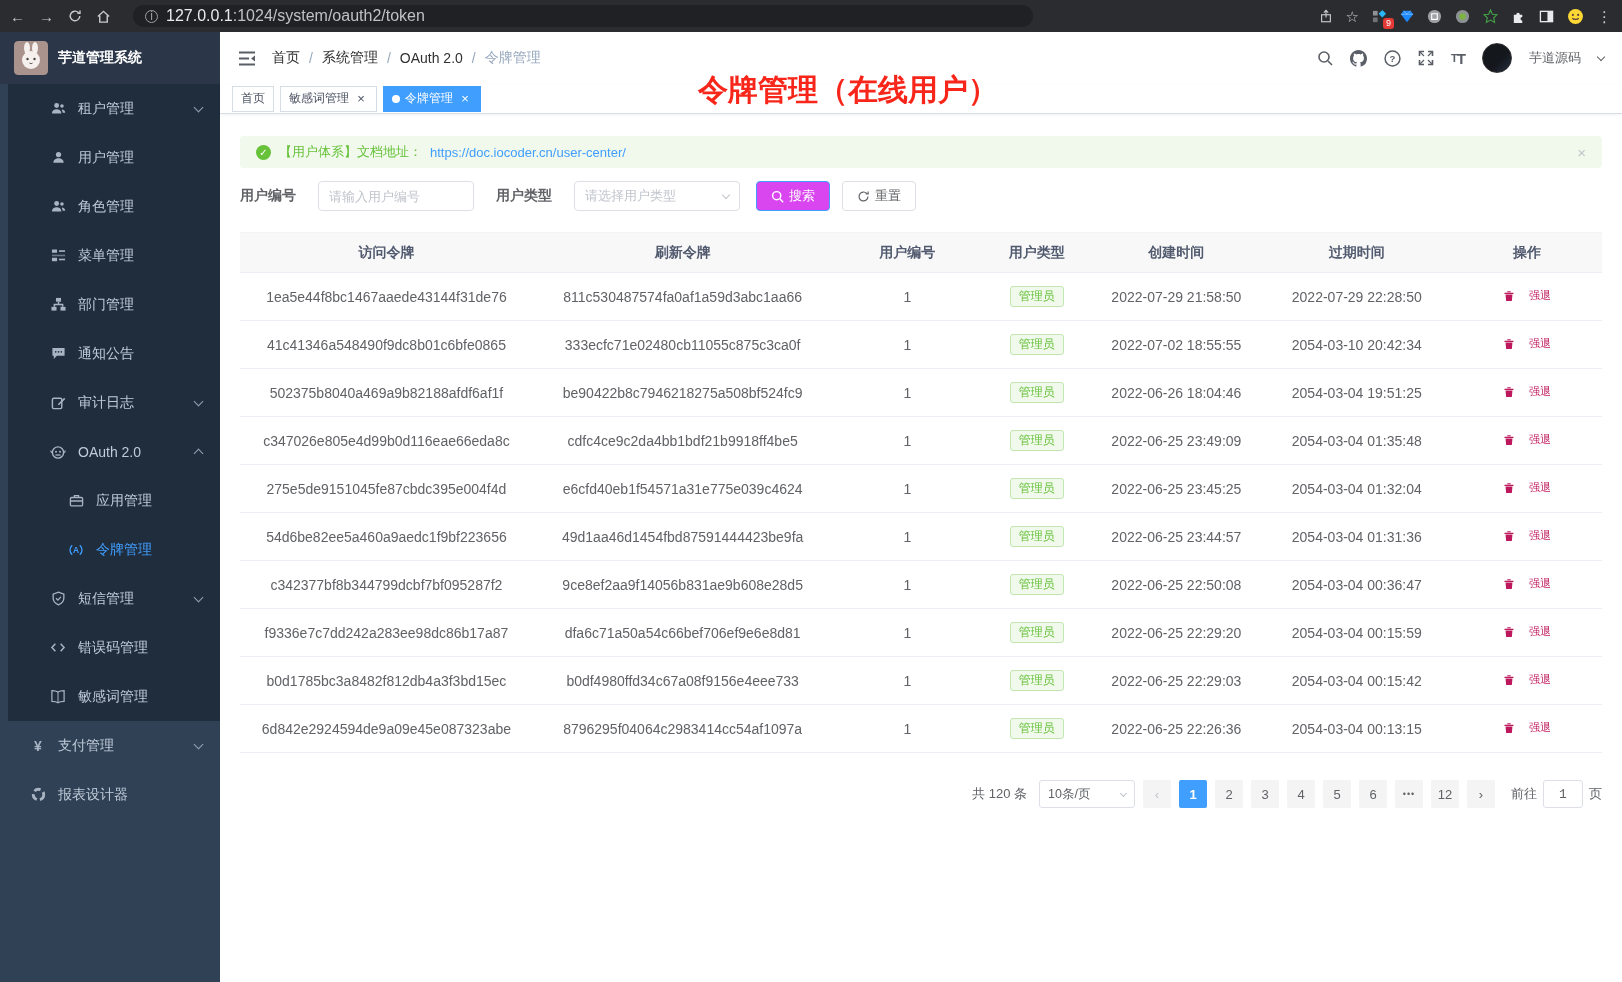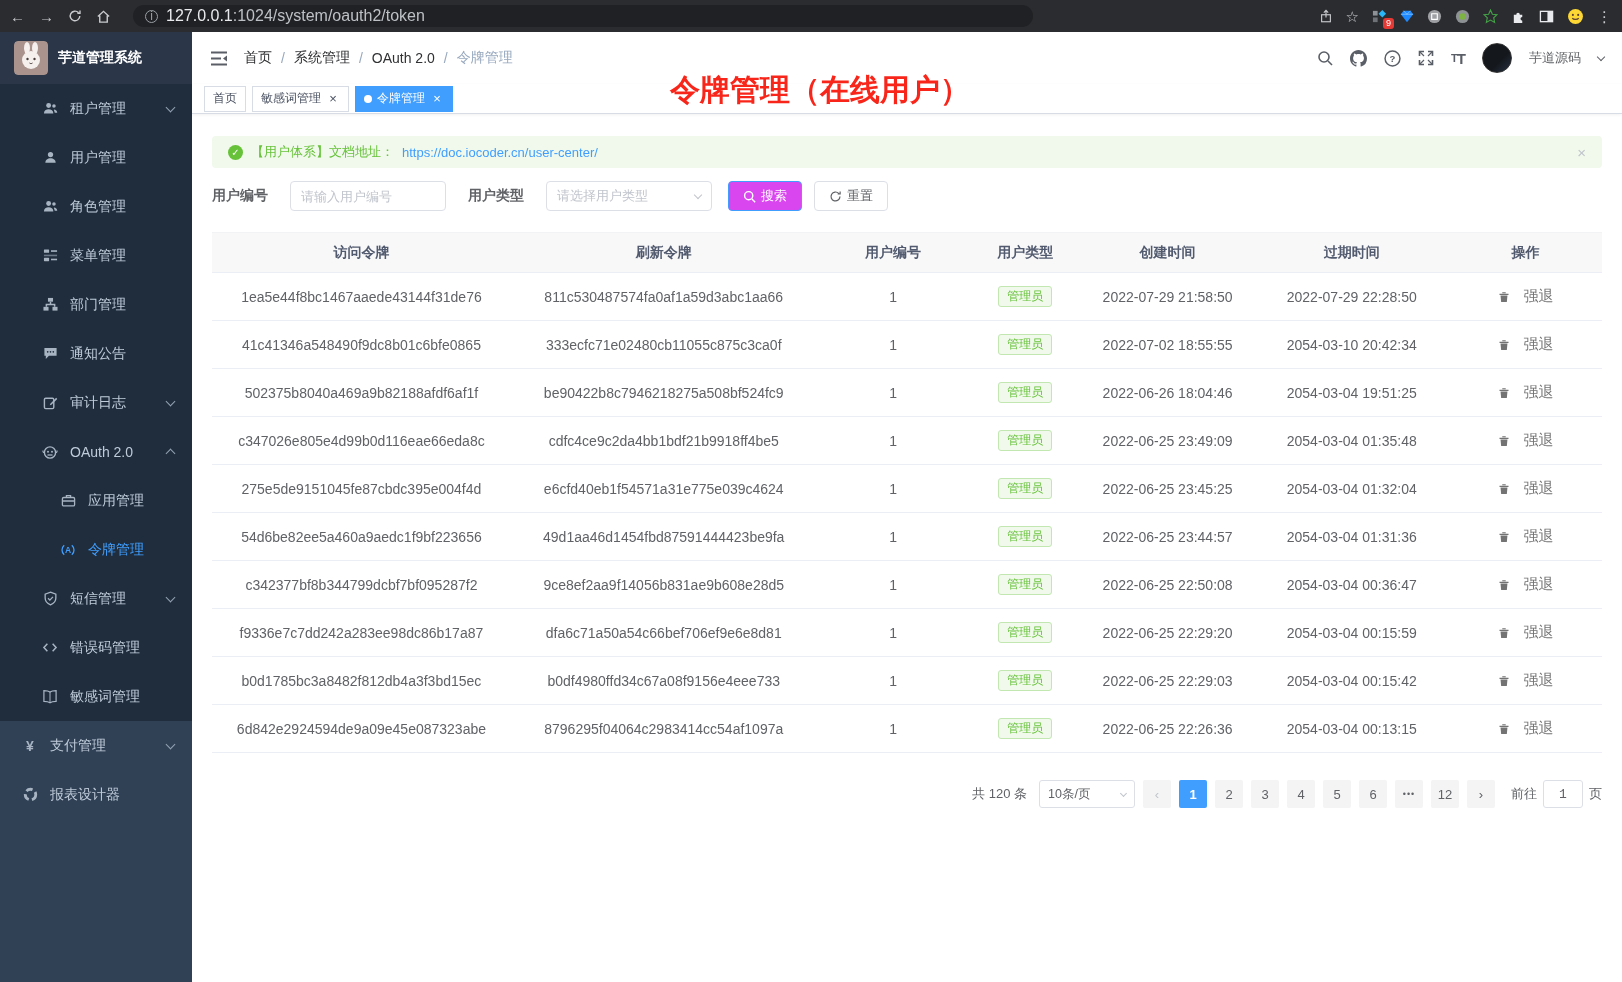--- a/index.html
+++ b/index.html
@@ -15,25 +15,25 @@
   .url-host { color:#e8eaed; }
   .url-rest { color:#bdc1c6; }
   .bb-right { display:flex; align-items:center; gap:13px; margin-left:auto; }
   .ext { position:relative; display:flex; align-items:center; }
   .ext-badge { position:absolute; right:-7px; bottom:-5px; background:#e53935; color:#fff; font-size:9px; border-radius:3px; padding:0 3px; line-height:11px; }
 
   
   .app-shell { display:flex; height:950px; }
 
   
-  .sidebar { width:192px; background:#304156; flex:none; display:flex; flex-direction:column;text-align:right; }
+  .sidebar { width:220px; background:#304156; flex:none; display:flex; flex-direction:column;text-align:right; }
   .logo-bar { height:52px; background:#2b3649; display:flex; align-items:center; padding:0 14px; gap:10px; flex:none; }
   .logo-img { width:34px; height:34px; border-radius:4px; flex:none; }
   .logo-title { color:#fff; font-size:14px; font-weight:bold; white-space:nowrap; }
-  .menu { flex:1; }
+  .menu { flex:1;padding-left:8px; }
   .submenu-block { background:#1f2d3d; }
   .sb-item { height:49px; display:flex; align-items:center; color:#bfcbd9; font-size:14px; cursor:pointer; position:relative; }
   .sb-item.lvl0 { padding-left:22px; }
   .sb-item.lvl1 { padding-left:42px; }
   .sb-item.lvl2 { padding-left:60px; }
   .sb-icon { width:16px; height:16px; margin-right:12px; display:flex; align-items:center; justify-content:center; color:#a8b4c2; flex:none; }
   .sb-item.active, .sb-item.active .sb-icon { color:#409eff; }
   .sb-chevron { position:absolute; right:18px; width:7px; height:7px; border-right:1.5px solid #94a3b3; border-bottom:1.5px solid #94a3b3; transform:rotate(45deg); margin-top:-3px; }
   .sb-chevron.up { transform:rotate(-135deg); margin-top:4px; }
 
@@ -76,21 +76,21 @@
   .f-select .sel-caret { margin-left:auto; width:6px; height:6px; border-right:1.3px solid #c0c4cc; border-bottom:1.3px solid #c0c4cc; transform:rotate(45deg); margin-top:-3px; }
   .f-label + .f-select, .lbl2 { margin-left:22px; }
   .btn { height:30px; border-radius:4px; display:inline-flex; align-items:center; gap:5px; font-size:13px; padding:0 14px; cursor:pointer; border:1px solid #dcdfe6; background:#fff; color:#606266; }
   .btn-primary { background:#d946ef; border-color:#409eff; color:#fff; margin-left:16px; }
   .btn-plain { margin-left:12px; }
 
   table.tk { width:100%; margin-top:20px; border-collapse:collapse; table-layout:fixed; }
   table.tk th { height:40px; background:#f8f8f9; color:#515a6e; font-size:14px; font-weight:bold; border-bottom:1px solid #ebeef5; border-top:1px solid #f2f3f5; text-align:center; }
   table.tk td { height:48px; color:#606266; font-size:14px; text-align:center; border-bottom:1px solid #ebeef5; white-space:nowrap; overflow:hidden; }
   .badge-success { display:inline-block; background:#f0f9eb; border:1px solid #c2e7b0; color:#67c23a; font-size:12px; border-radius:3px; padding:1px 8px; line-height:17px; }
-  .action-link { color:#737373; font-size:15px; text-decoration:none; display:inline-flex; align-items:center; gap:14px; cursor:pointer; }
+  .action-link { color:#be185d; font-size:11px; text-decoration:none; display:inline-flex; align-items:center; gap:14px; cursor:pointer; }
 
   .pagination { margin-top:27px; display:flex; justify-content:flex-end; align-items:center; gap:8px; color:#606266; font-size:13px; }
   .pg-total { margin-right:4px; color:#606266; }
   .pg-size { width:96px; height:28px; border:1px solid #dcdfe6; border-radius:3px; display:flex; align-items:center; padding:0 8px; font-size:12.5px; color:#606266; cursor:pointer; }
   .pg-size .sel-caret { margin-left:auto; width:5px; height:5px; border-right:1.3px solid #c0c4cc; border-bottom:1.3px solid #c0c4cc; transform:rotate(45deg); margin-top:-2px; }
   .pg-btn { min-width:28px; height:28px; background:#f4f4f5; border-radius:2px; display:inline-flex; align-items:center; justify-content:center; font-size:13px; color:#606266; cursor:pointer; padding:0 4px; }
   .pg-btn.active { background:#409eff; color:#fff; font-weight:bold; }
   .pg-btn.arrow { color:#c0c4cc; }
   .pg-btn.arrow.next { color:#606266; }
   .pg-goto { display:flex; align-items:center; gap:6px; margin-left:8px;font-family:Liberation Mono, monospace; }

